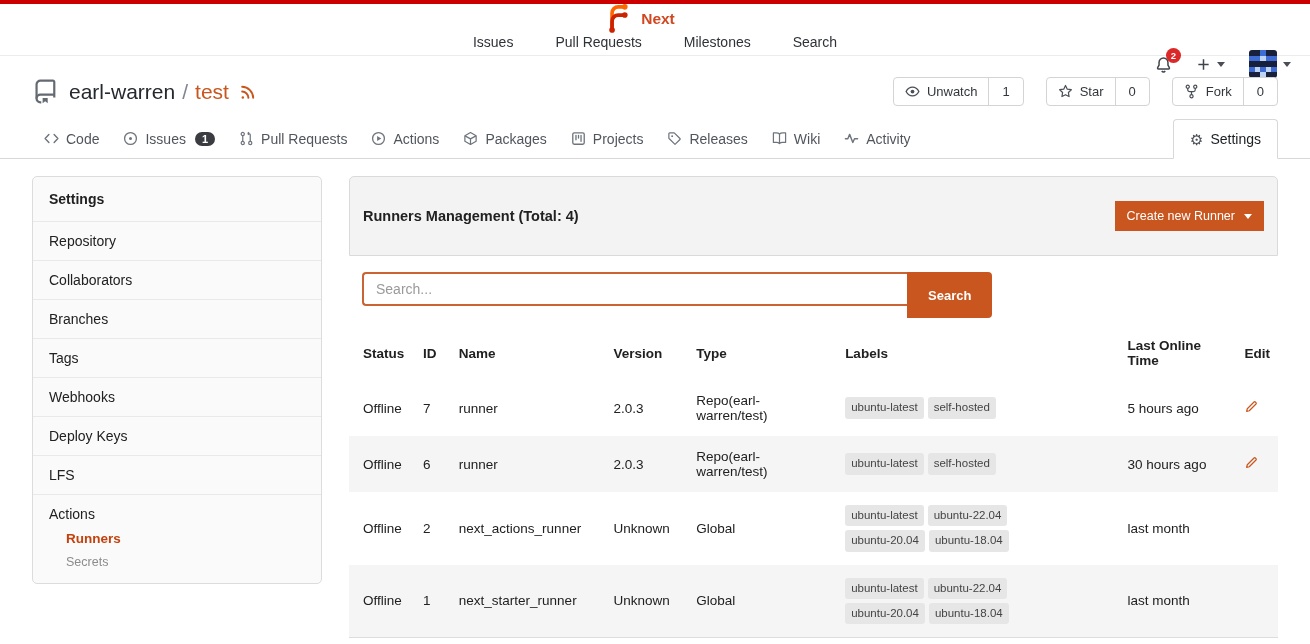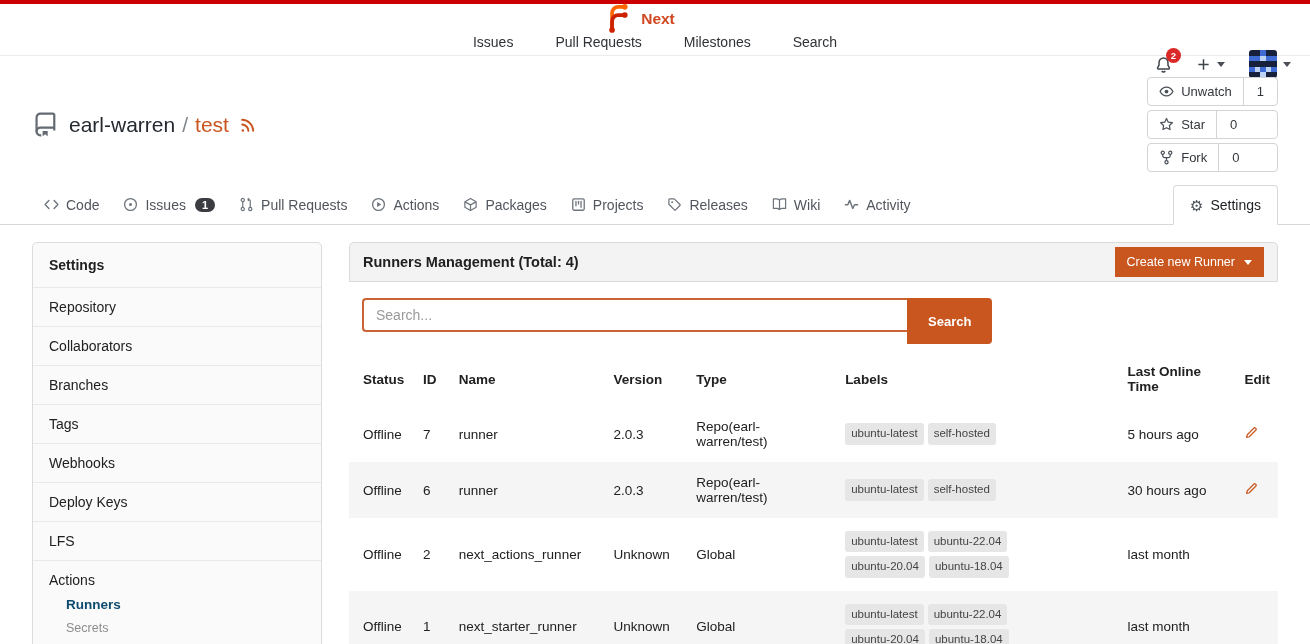--- a/index.html
+++ b/index.html
@@ -33,21 +33,21 @@
   .avatar{width:28px;height:28px;border-radius:3px;overflow:hidden;}
 
   
   .repo-header{display:flex;align-items:center;gap:10px;padding:21px 32px 9px;}
   .repo-icon{color:#646a72;}
   .repo-title{display:flex;align-items:center;gap:7px;font-size:21px;font-weight:400;justify-content:center;}
   .repo-owner{color:#24292f;font-weight:500;}
   .repo-sep{color:#80868e;}
   .repo-name{color:var(--accent);font-weight:400;}
   .rss-link{color:var(--accent);margin-left:3px;}
-  .repo-actions{margin-left:auto;display:flex;gap:4px;flex-direction:column;}
+  .repo-actions{margin-left:auto;display:flex;gap:22px;}
   .action-group{display:flex;border:1px solid #d4d4d4;border-radius:4px;overflow:hidden;background:#fff;
     font-size:13px;color:#33373c;align-items:stretch;}
   .action-main{display:flex;align-items:center;gap:7px;padding:6px 11px;}
   .action-main svg{color:#4a4f57;}
   .action-count{display:flex;align-items:center;padding:6px 13px;border-left:1px solid #d4d4d4;}
 
   
   .tabs{display:flex;align-items:stretch;padding:0 32px;border-bottom:1px solid var(--border);margin-top:4px;}
   .tab{display:flex;align-items:center;gap:7px;padding:11px 12px;color:#51565d;font-size:14px;}
   .ticon{color:#6e747c;display:flex;}
@@ -61,27 +61,27 @@
   
   .content{display:flex;gap:27px;padding:17px 32px 0;}
 
   
   .sidebar{width:290px;border:1px solid #dcdcdc;border-radius:5px;background:#fafafa;
     align-self:flex-start;overflow:hidden;}
   .side-title{font-weight:700;padding:14px 16px;font-size:14px;}
   .side-item{display:block;padding:11px 16px;border-top:1px solid #e9e9e9;color:#212121;font-size:14px;}
   .side-sub{display:flex;flex-direction:column;gap:9px;margin:9px 0 3px 17px;}
   .side-sub a{font-size:13px;color:#3a3e44;}
-  .side-sub a.active{font-weight:700;color:#0c4a6e;font-size:13.5px;}
+  .side-sub a.active{font-weight:700;color:#c2410c;font-size:13.5px;}
   .side-sub a.muted{color:#8c8c8c;font-size:12.5px;}
 
   
   .main{flex:1;min-width:0;}
   .panel-header{display:flex;justify-content:space-between;align-items:center;border:1px solid #dadada;
-    background:#f3f3f3;border-radius:5px 5px 0 0;padding:4px 13px;}
+    background:#f3f3f3;border-radius:5px 5px 0 0;padding:24px 13px;}
   .panel-title{font-weight:700;font-size:14.5px;}
   .create-btn{display:flex;align-items:center;gap:9px;background:var(--accent);color:#fff;border:none;
     border-radius:0;padding:8px 12px;font-size:12.5px;font-weight:500;cursor:pointer;
     font-family:inherit;}
   .search-form{display:flex;margin:16px 13px 4px;}
   .search-input{width:545px;height:34px;border:2px solid #cb6434;border-right:none;
     border-radius:4px 0 0 4px;padding:0 12px;font-size:14px;outline:none;color:#212121;
     font-family:inherit;}
   .search-input::placeholder{color:#9a9a9a;}
   .search-btn{height:46px;padding:0 21px;background:var(--accent);color:#fff;border:none;

